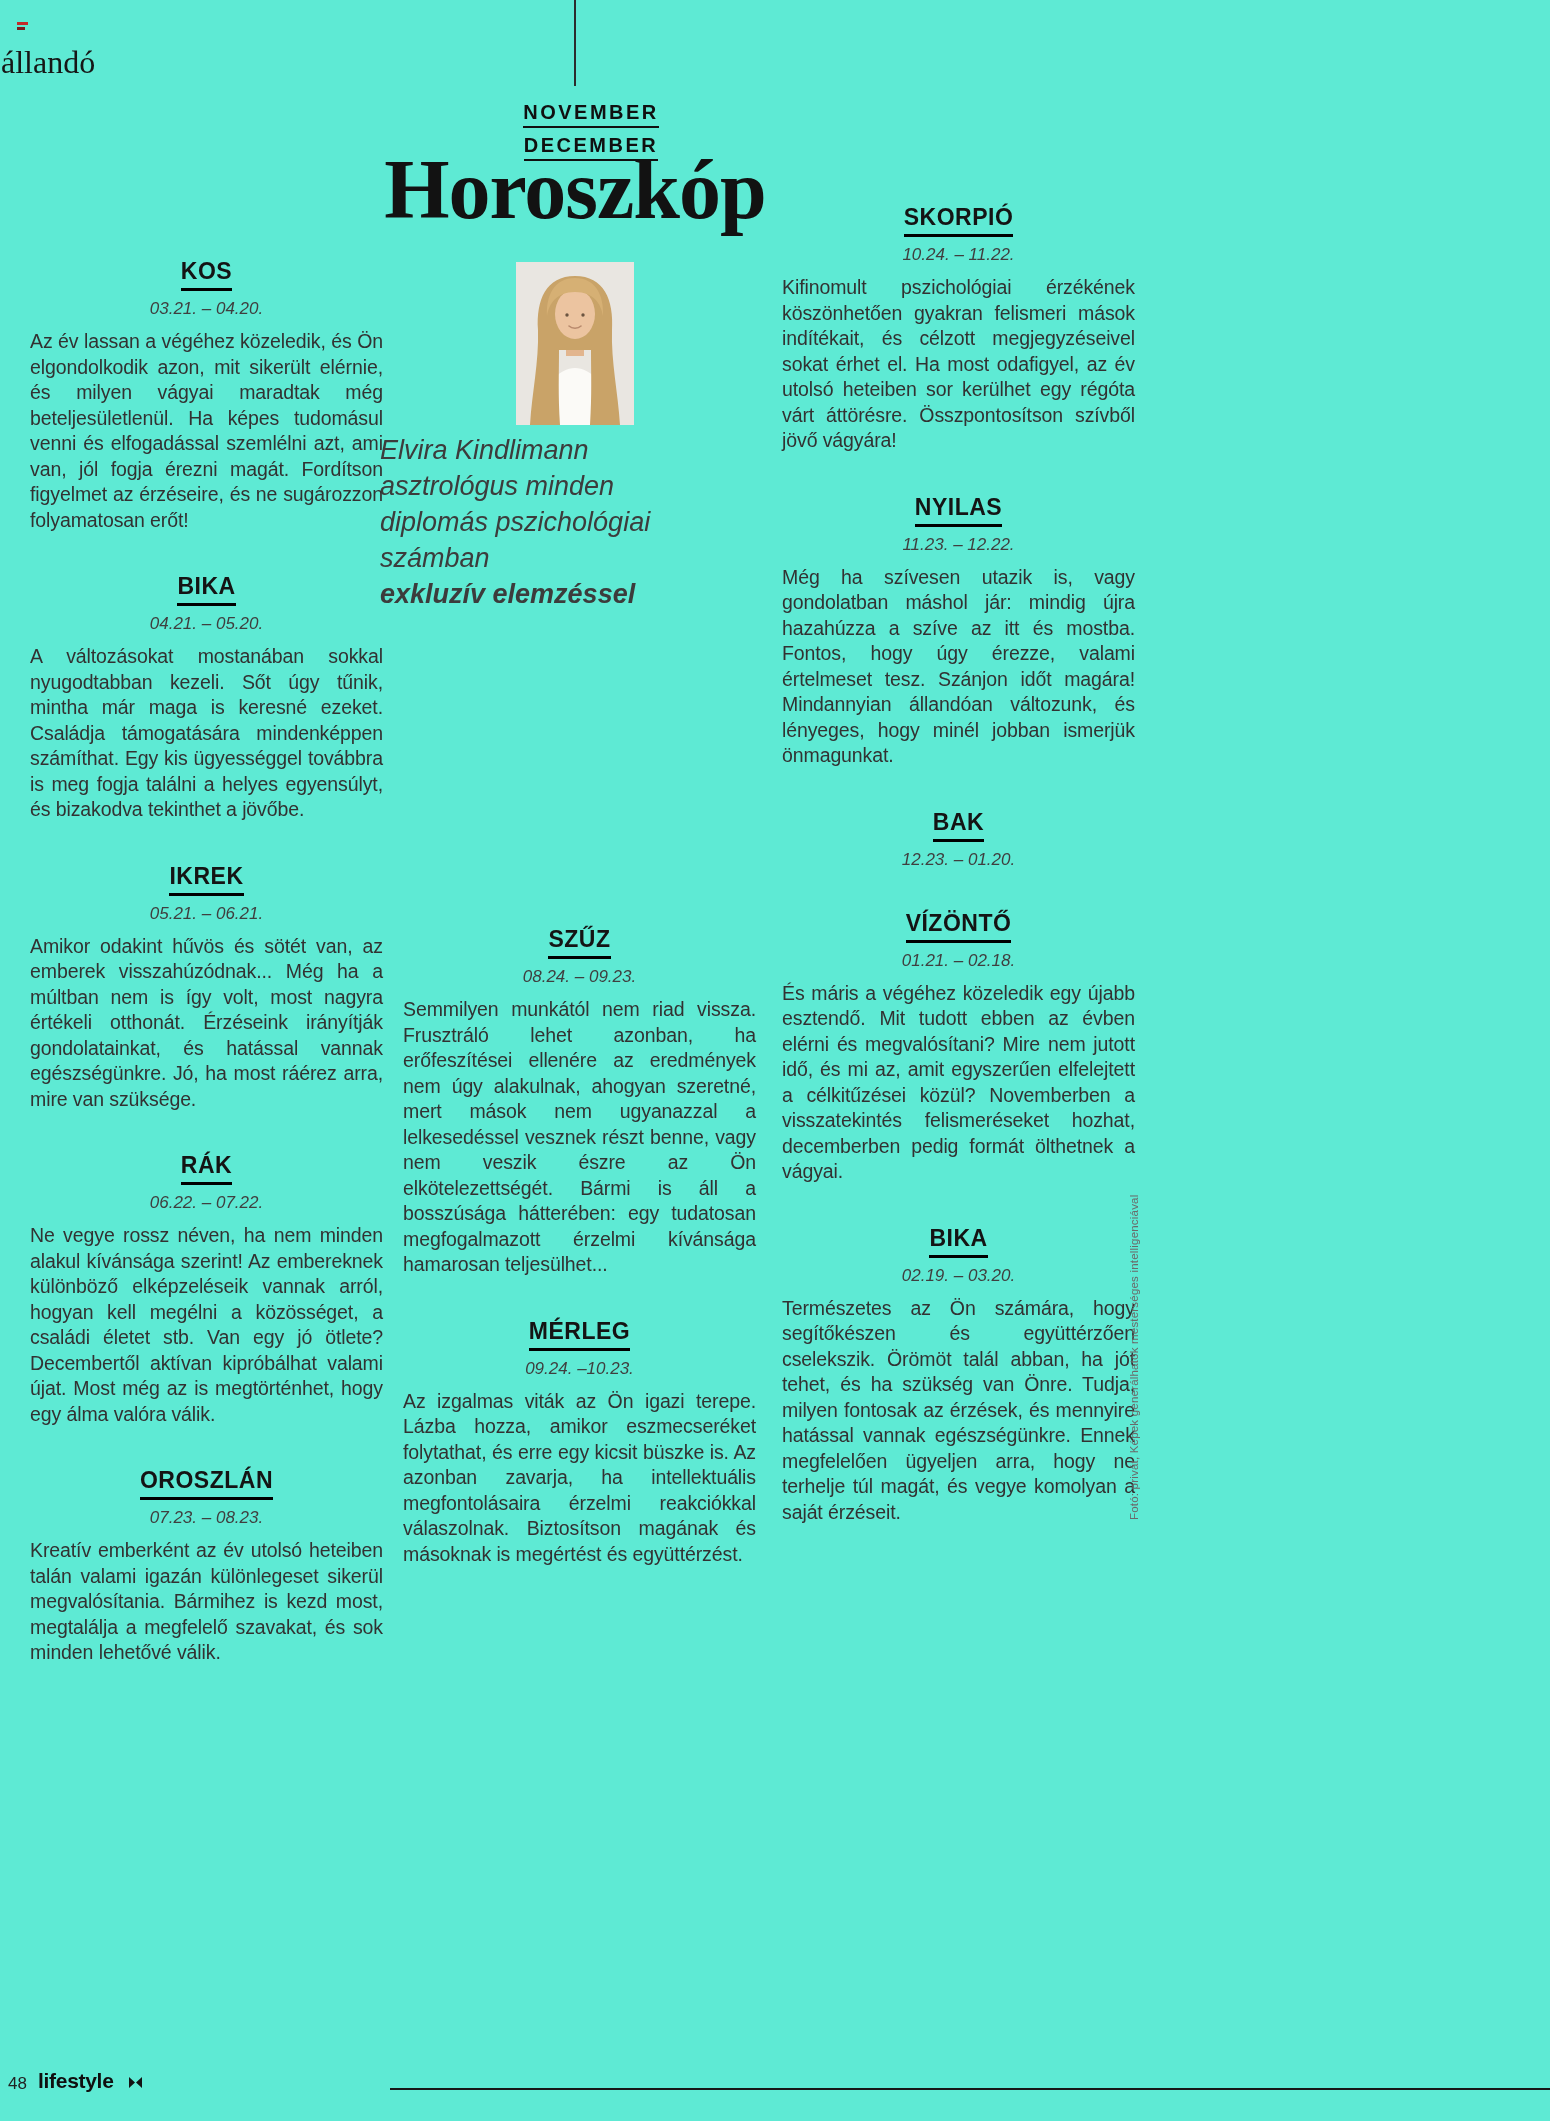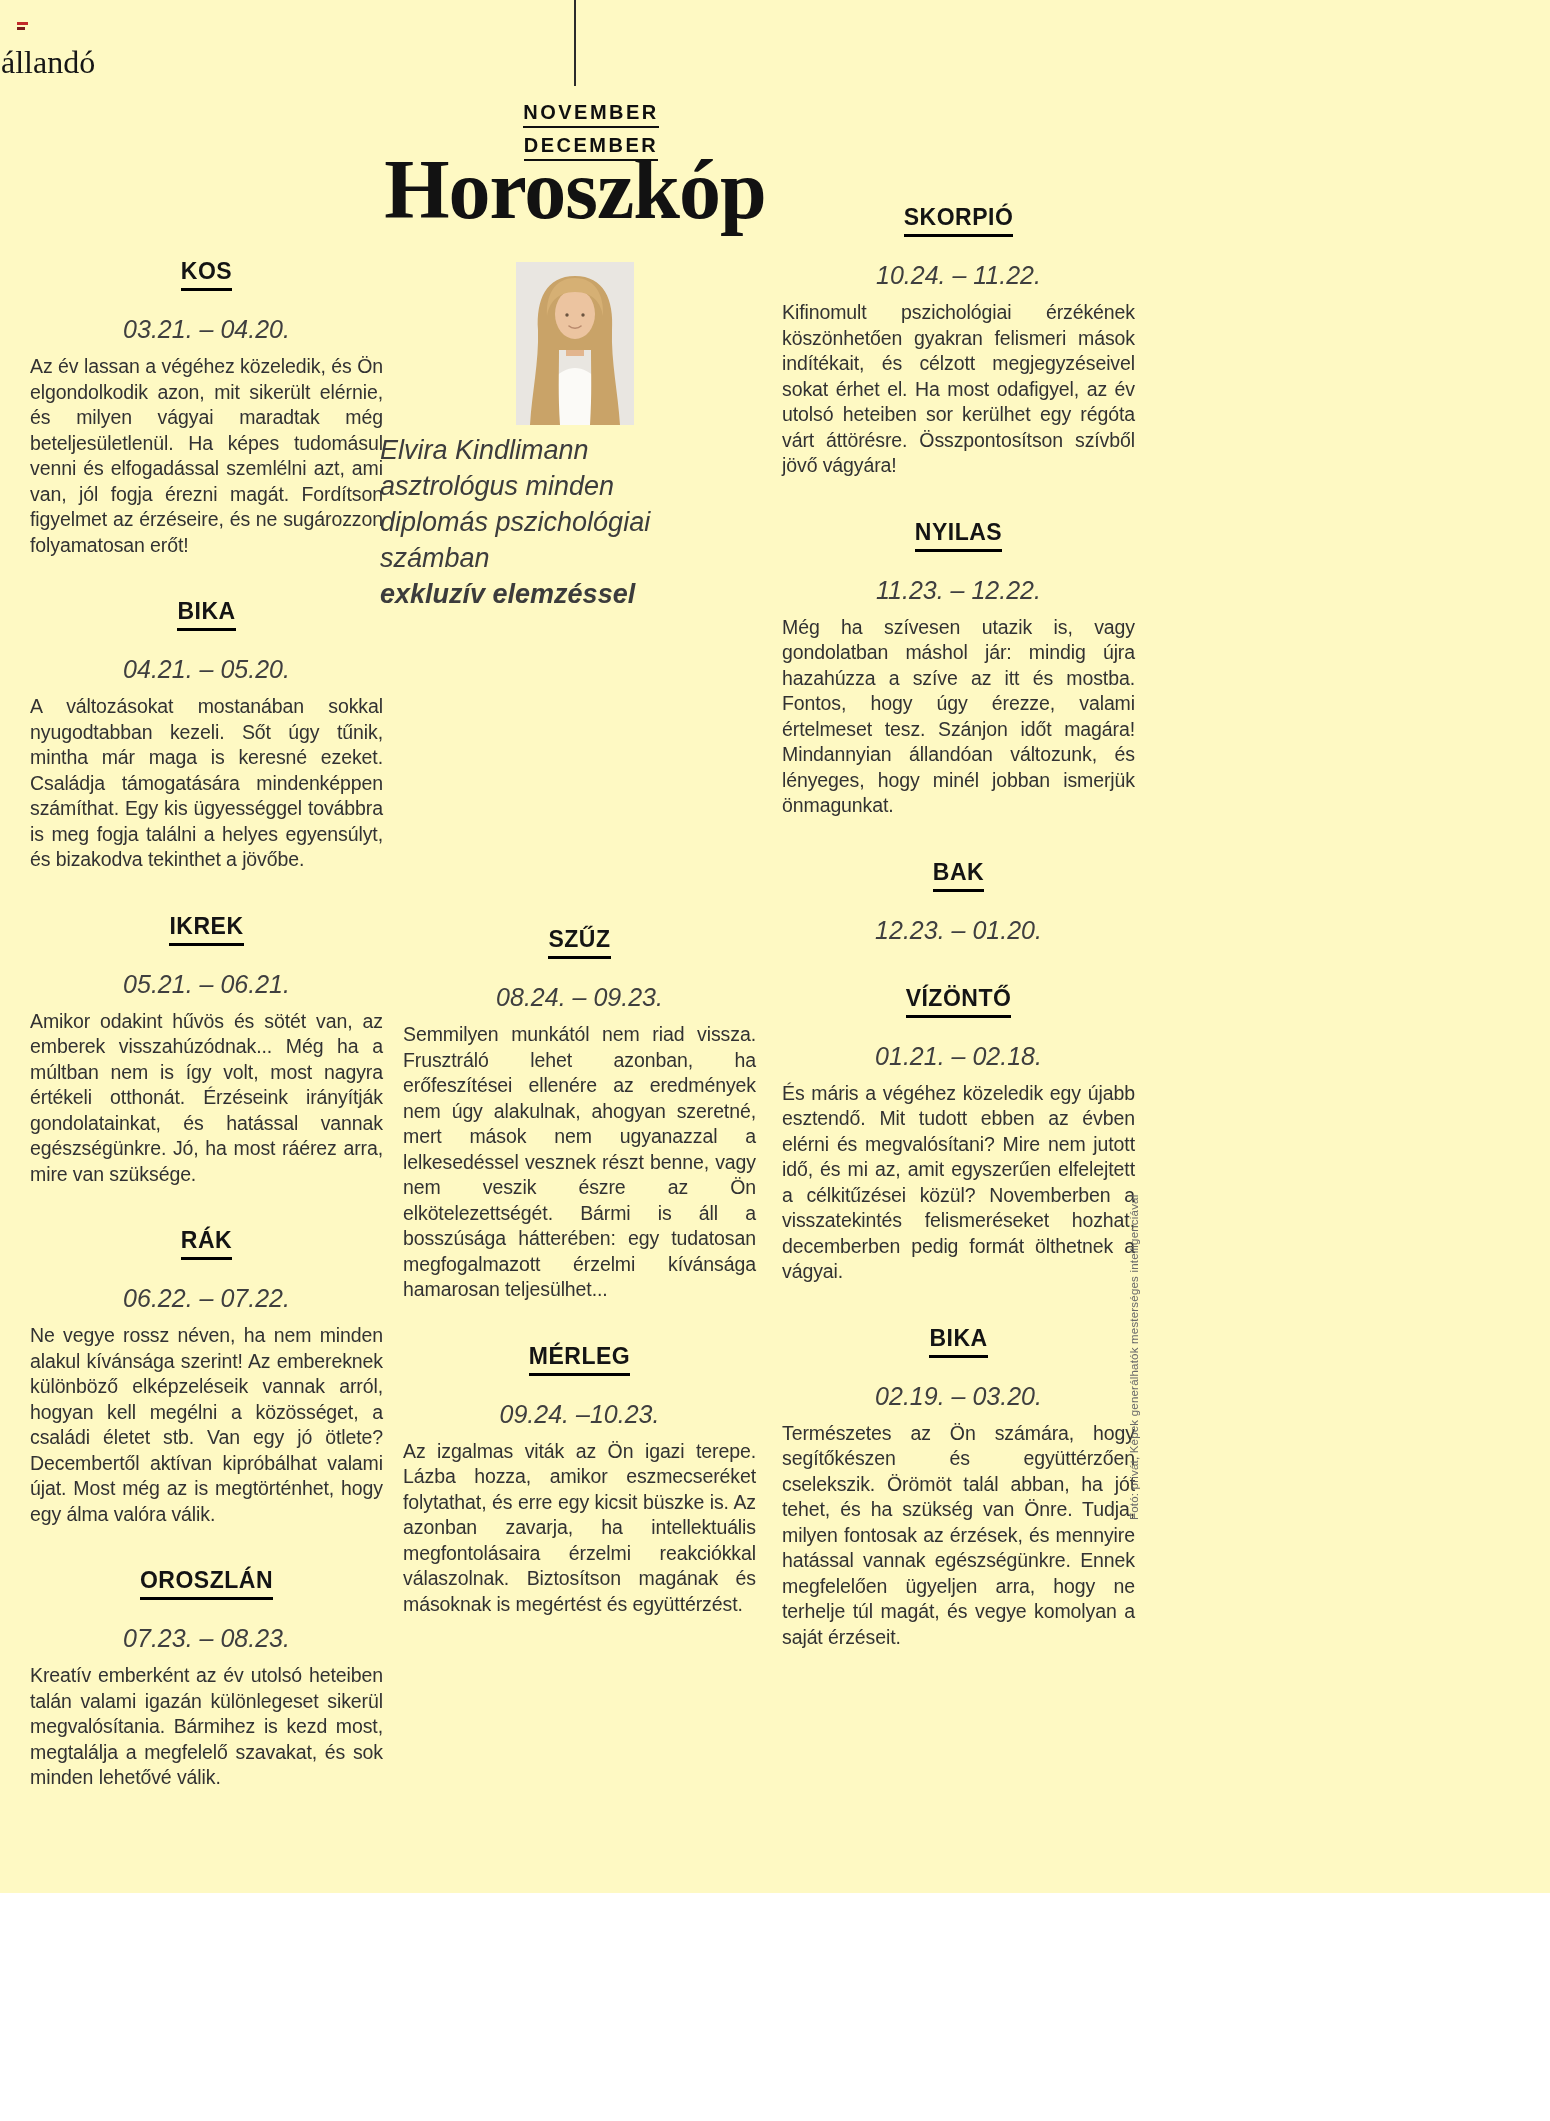--- a/index.html
+++ b/index.html
@@ -1,19 +1,19 @@
 <!DOCTYPE html>
 <html lang="hu"><head>
 <meta charset="utf-8">
 <style>
   * { margin:0; padding:0; box-sizing:border-box; }
   html,body { background:#ffffff; }
   .page {
-    position:relative; width:1550px; height:1893px; margin:0 auto;
-    background:#fef9c3; overflow:hidden;
+    position:relative; width:1550px; height:2121px; margin:0 auto;
+    background:#5eead4; overflow:hidden;
     font-family:"Liberation Sans", sans-serif; color:#323232;
   }
 
   
   .mark { position:absolute; left:17px; top:22px; }
   .mark .bar1 { width:11px; height:3px; background:#c22a2a; margin-bottom:2px; }
   .mark .bar2 { width:8px; height:3px; background:#7c1d1d; }
   .section-label { position:absolute; left:1px; top:44px; font-family:"Liberation Serif", serif; font-size:32px; color:#161616; }
   .divider { position:absolute; left:574px; top:0; width:2px; height:86px; background:#2c2c2c; }
 
@@ -33,21 +33,21 @@
   .intro .intro-bold { font-weight:700; }
 
   
   .col { position:absolute; width:353px; }
   .col-left   { left:30px;  top:258px; }
   .col-center { left:403px; top:926px; }
   .col-right  { left:782px; top:204px; }
   .entry { margin-bottom:40px; }
   .sign { text-align:center; font-size:23px; font-weight:700; letter-spacing:.5px; color:#141414; }
   .sign .u { border-bottom:3px solid #000000; padding-bottom:3px; display:inline-block; }
-  .dates { text-align:center; font-style:italic; font-size:25px; color:#3f3f3f; margin-top:24px; margin-bottom:10px; }
+  .dates { text-align:center; font-style:italic; font-size:17px; color:#3f3f3f; margin-top:8px; margin-bottom:10px; }
   .body { text-align:justify; font-size:19.5px; line-height:25.5px; letter-spacing:-.1px; color:#323232; }
 
   
   .credit { position:absolute; left:1128px; top:1130px; width:18px; height:390px;
             writing-mode:vertical-rl; transform:rotate(180deg);
             font-size:11.5px; letter-spacing:.2px; color:#6a6a6a; white-space:nowrap; }
 
   
   .footer-pageno { position:absolute; left:8px;  top:2074px; font-size:17px; color:#222; }
   .footer-brand  { position:absolute; left:38px; top:2069px; font-size:21px; font-weight:700; letter-spacing:-.3px; color:#0f0f0f; }

